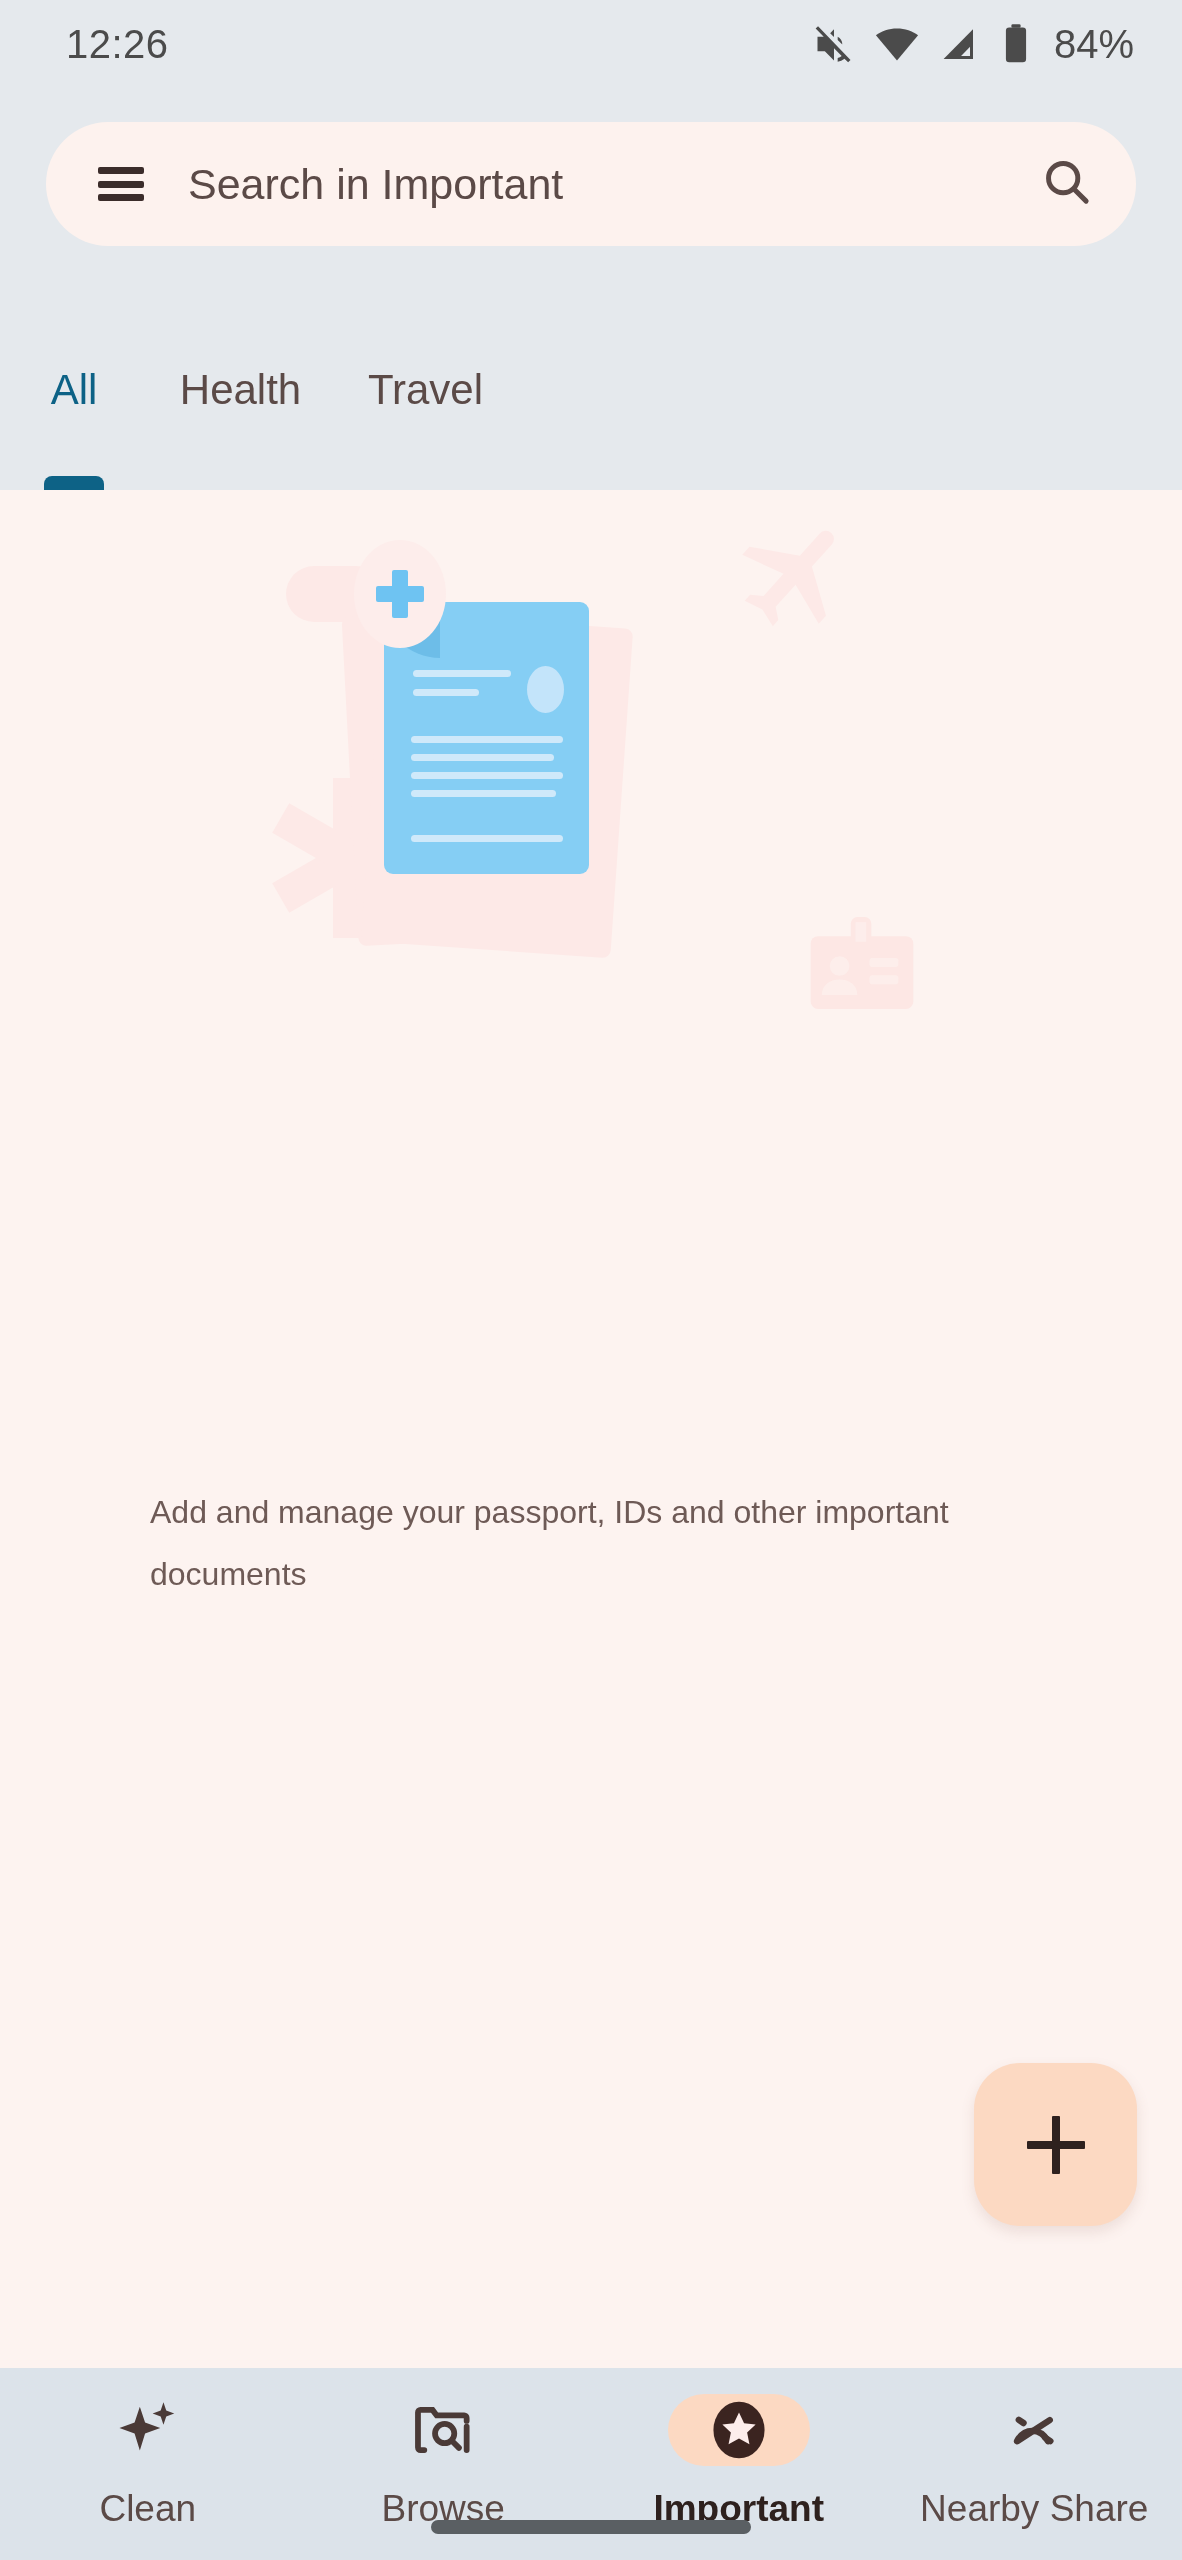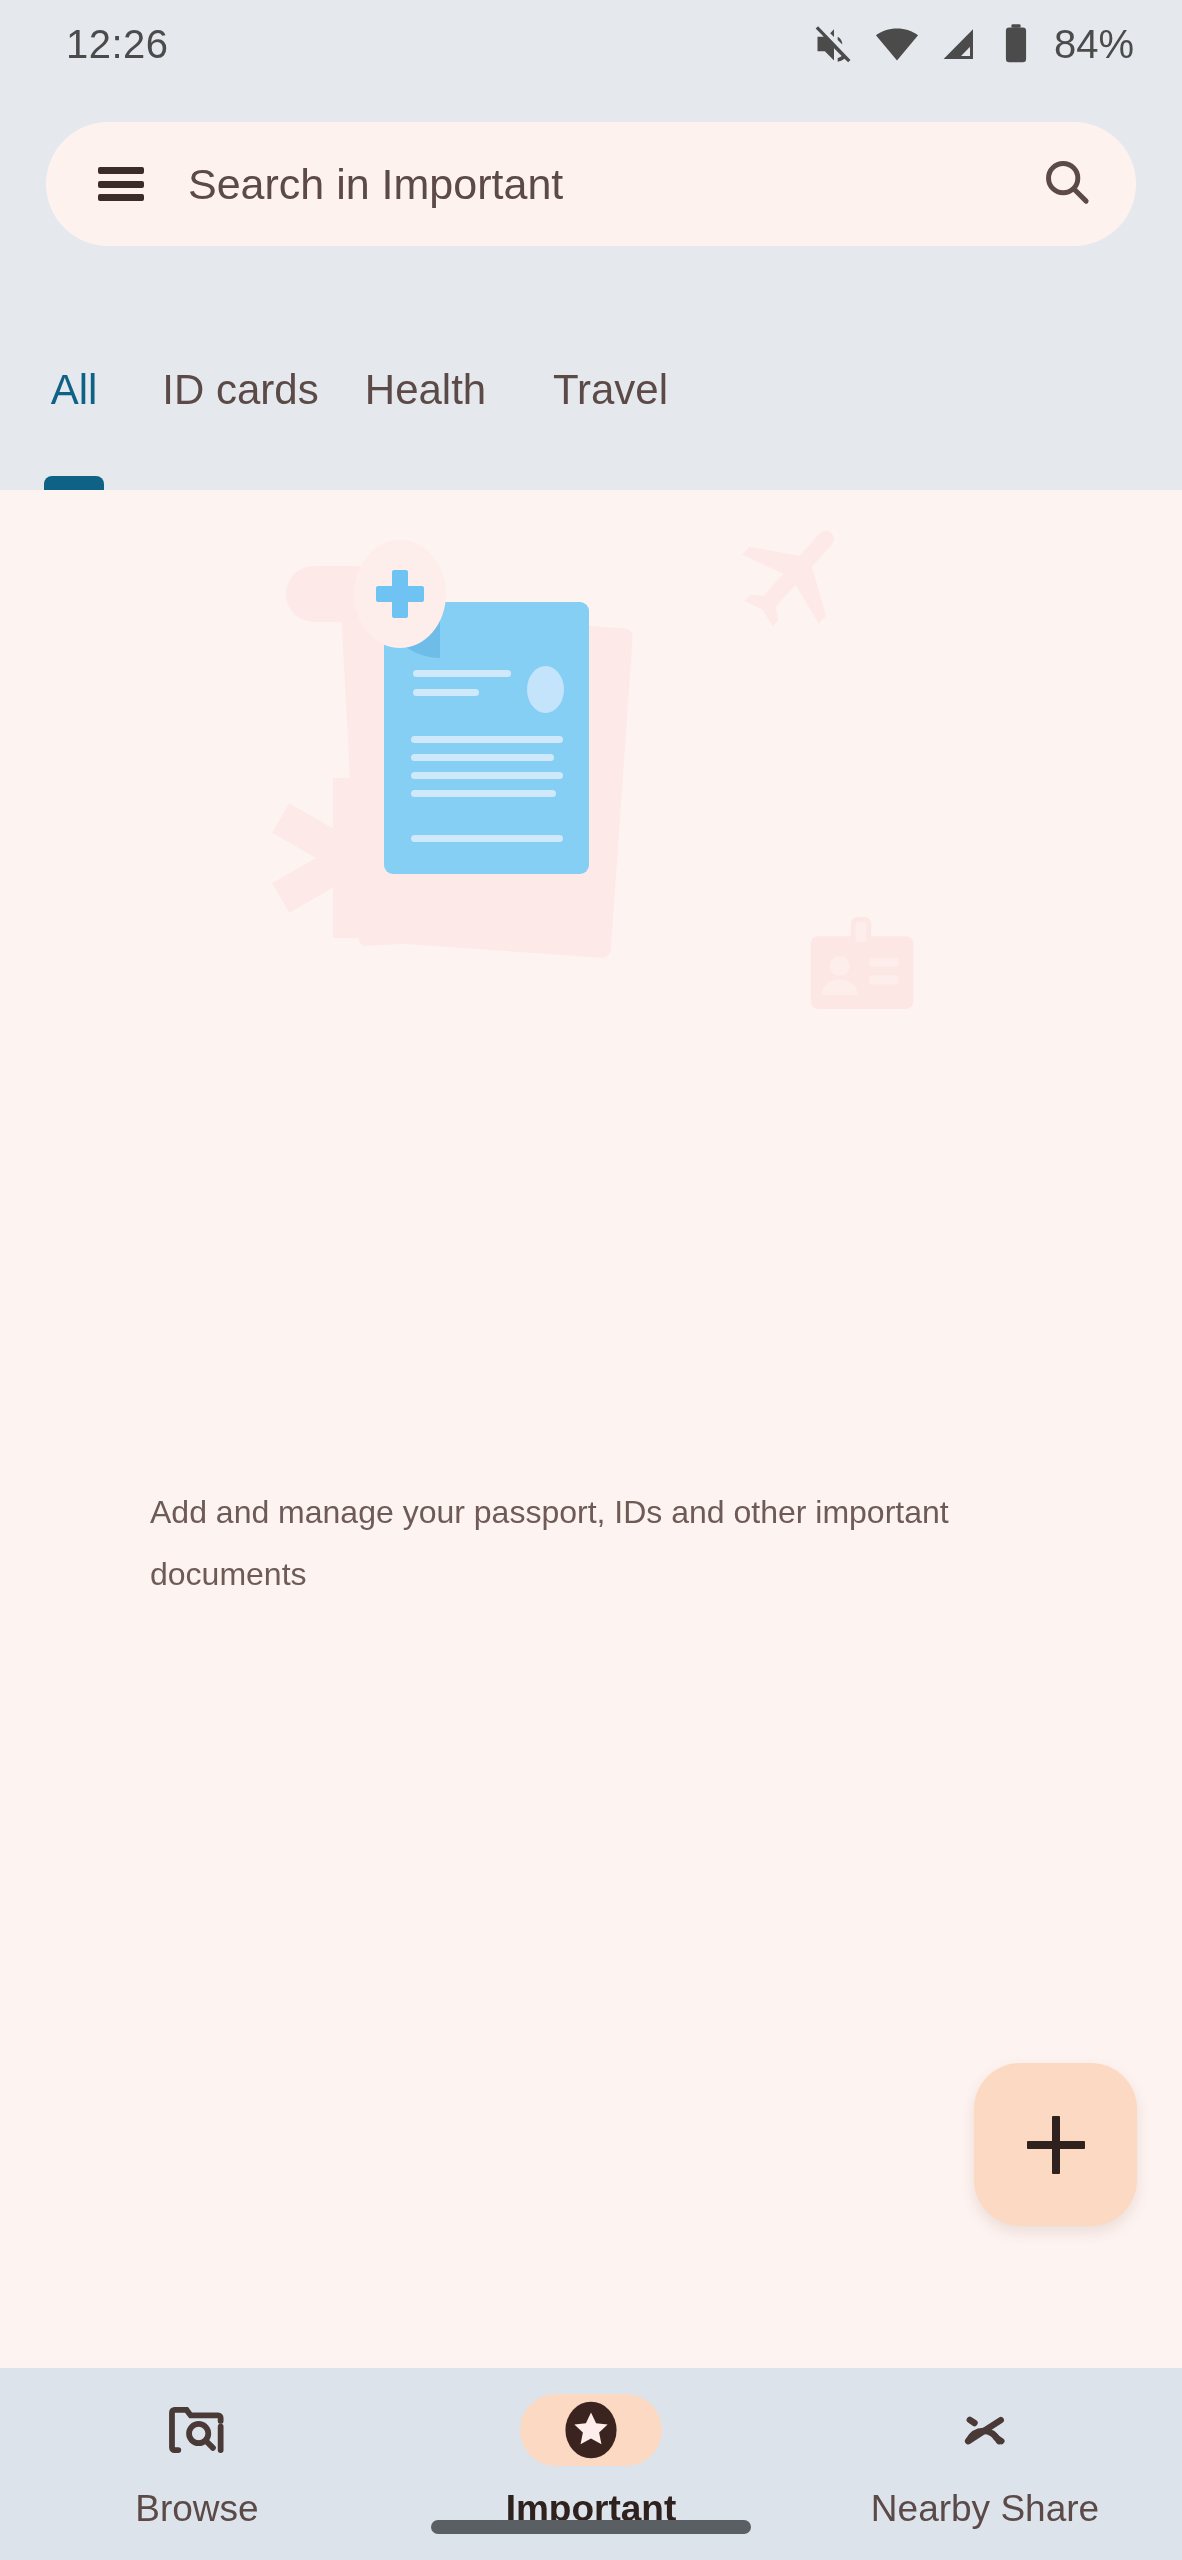--- a/index.html
+++ b/index.html
@@ -310,24 +310,20 @@
       </svg>
     </div>
   </div>
 
   <div class="tabs">
     <div class="tab active" style="width:148px;justify-content:center">
       <span class="tab-label">All</span>
       <span class="tab-indicator"></span>
     </div>
     <div class="tab" style="width:185px;justify-content:center">
-      <span class="tab-label">ID cards</span>
-
-    </div>
-    <div class="tab" style="width:185px;justify-content:center">
       <span class="tab-label">Health</span>
 
     </div>
     <div class="tab" style="width:185px;justify-content:center">
       <span class="tab-label">Travel</span>
 
     </div>
   </div>
 
   <div class="content"></div>
@@ -382,20 +378,29 @@
 
   <div class="empty-text">Add and manage your passport, IDs and other important documents</div>
 
   <div class="fab">
     <span class="fh h"></span>
     <span class="fh v"></span>
   </div>
 
   <div class="bottomnav">
 
+    <div class="navitem">
+      <div class="navicon-wrap">
+        <svg width="70" height="70" viewBox="0 0 24 24">
+          <path fill="#4a3a37" d="M9.2 4 11 9.4l5.2 1.9-5.2 1.9L9.2 19l-1.8-5.8L2.2 11.3l5.2-1.9L9.2 4z"></path>
+          <path fill="#4a3a37" d="M17.3 2.5l.95 2.85 2.75 1-2.75 1-.95 2.85-.95-2.85-2.75-1 2.75-1 .95-2.85z"></path>
+        </svg>
+      </div>
+      <div class="navlabel">Clean</div>
+    </div>
 
     <div class="navitem">
       <div class="navicon-wrap">
         <svg width="66" height="66" viewBox="0 0 24 24">
           <path fill="none" stroke="#4a3a37" stroke-width="2.1" stroke-linecap="round" d="M5.2 19.3H3.8a.9.9 0 0 1-.9-.9V5.6c0-.5.4-.9.9-.9h4.4l1.5 2h10c.5 0 .9.4.9.9v1.1"></path>
           <path fill="none" stroke="#4a3a37" stroke-width="2.1" stroke-linecap="round" d="M20.6 10.8v8.5"></path>
           <circle cx="12.6" cy="13.3" r="3.5" fill="none" stroke="#4a3a37" stroke-width="2.1"></circle>
           <line x1="15.2" y1="15.9" x2="17.8" y2="18.5" stroke="#4a3a37" stroke-width="2.1" stroke-linecap="round"></line>
         </svg>
       </div>

